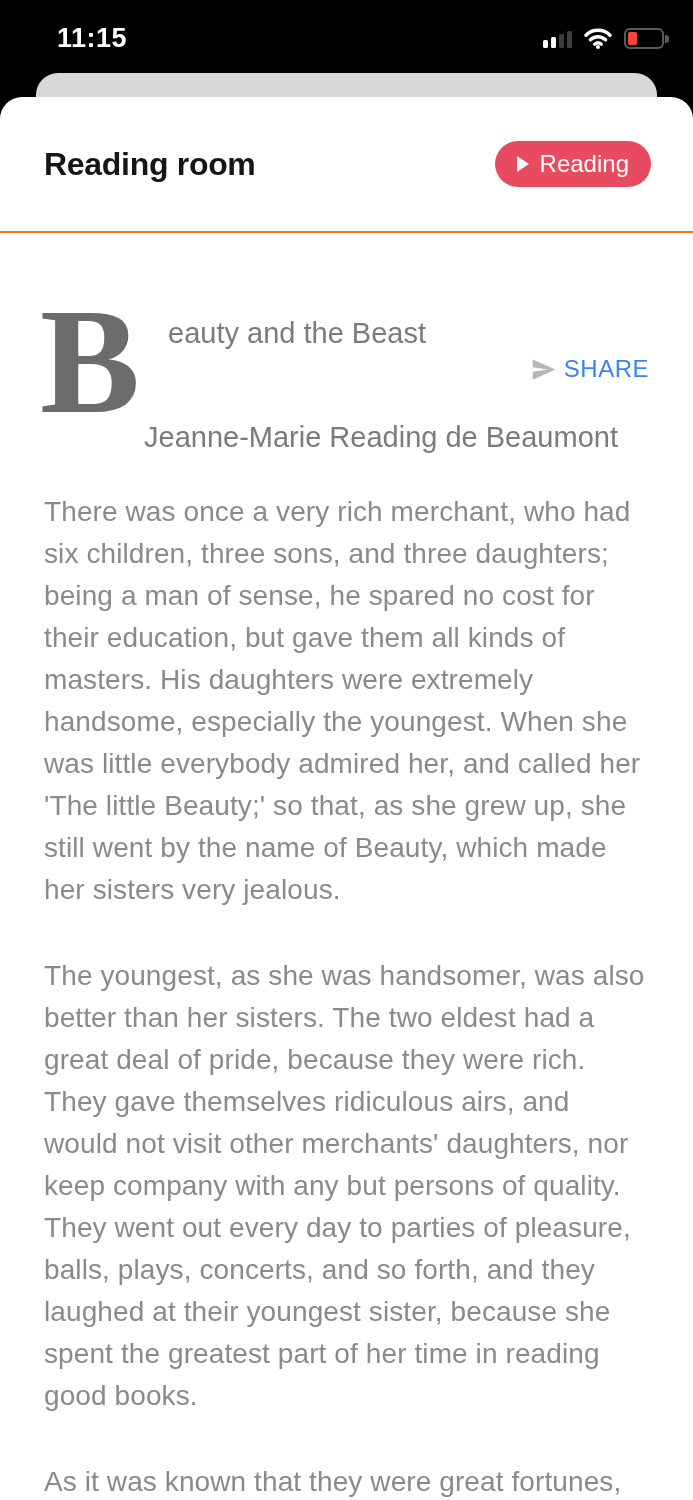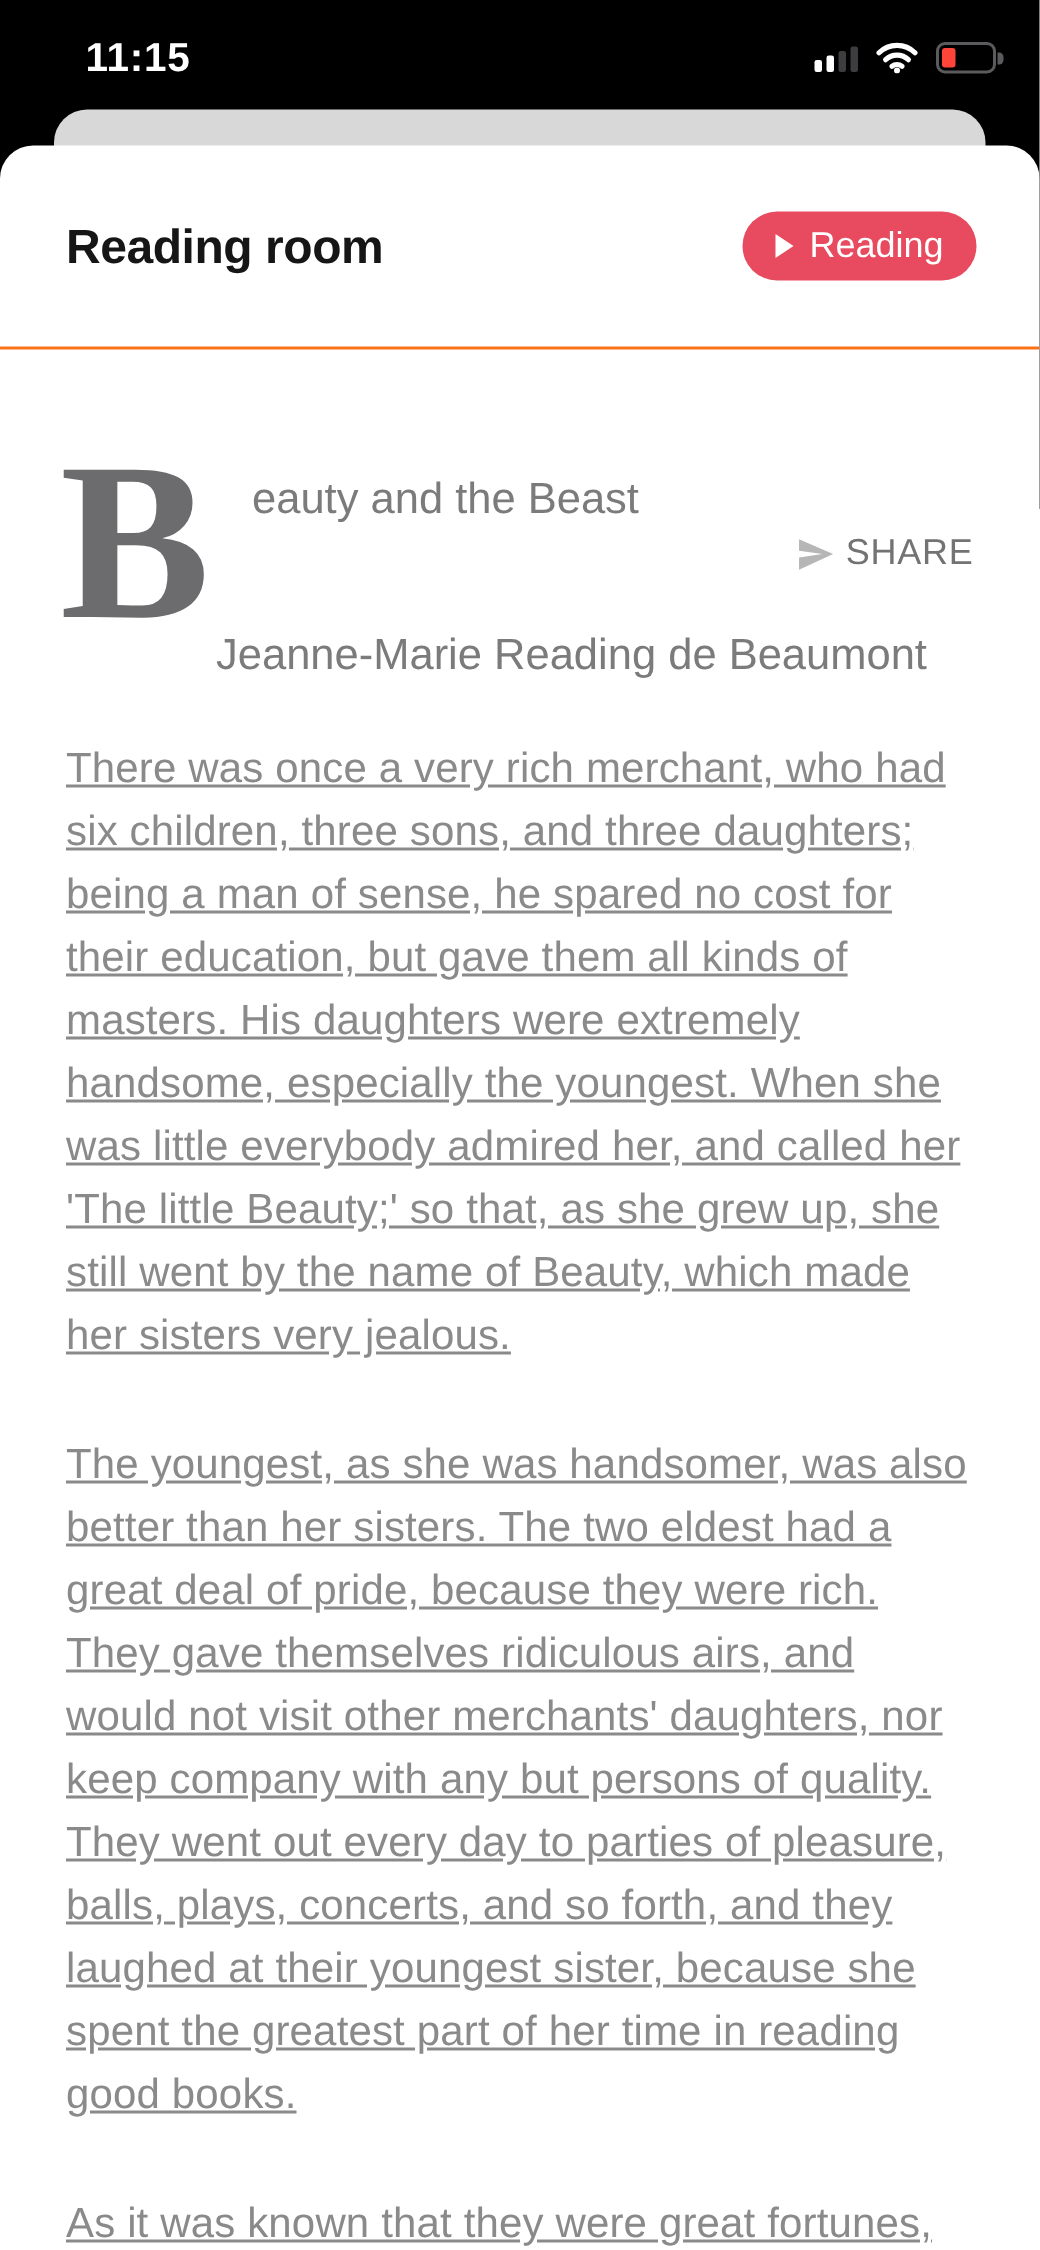--- a/index.html
+++ b/index.html
@@ -64,28 +64,28 @@
   .dropcap {
     position: absolute; left: -4px; top: 0;
     font-family: "Liberation Serif", serif; font-weight: 700;
     font-size: 150px; line-height: 100px; color: #6c6c6e;
   }
   .story-title { position: absolute; left: 100px; top: 6px;
     font-size: 29px; color: #7b7b7b; margin-left: 24px; }
   .share-btn { position: absolute; right: 0; top: 44px;
     display: flex; align-items: center; gap: 7px;
     background: none; border: none; cursor: pointer; }
-  .share-label { font-size: 24px; color: #737373; letter-spacing: .5px; }
+  .share-label { font-size: 24px; color: #3b82f6; letter-spacing: .5px; }
   .send-icon svg { display: block; }
   .author { position: absolute; left: 100px; top: 110px;
     font-size: 29px; color: #7b7b7b; }
 
   .story p {
     font-size: 28px; line-height: 42px; color: #8a8a8a;
-    margin: 0 0 44px 0; letter-spacing: .1px; text-decoration: underline;
+    margin: 0 0 44px 0; letter-spacing: .1px;
   }
   .story p:first-of-type { margin-top: 32px; }
 </style>
 </head>
 <body>
 
 <div class="status-bar">
   <span class="status-time">11:15</span>
   <span class="status-icons">
     <span class="signal">

